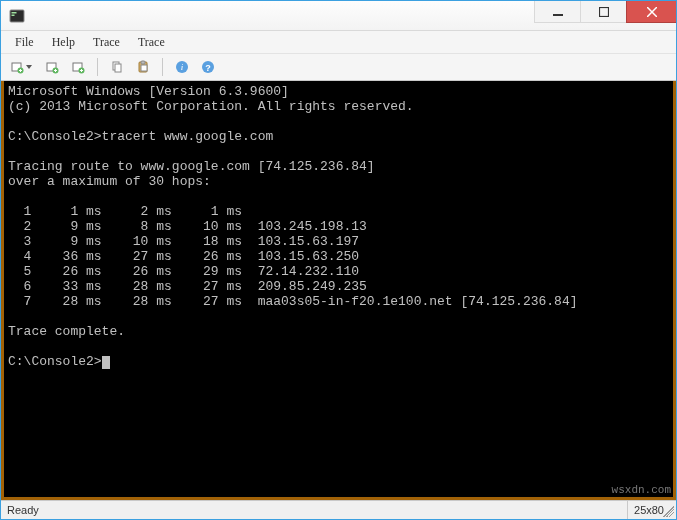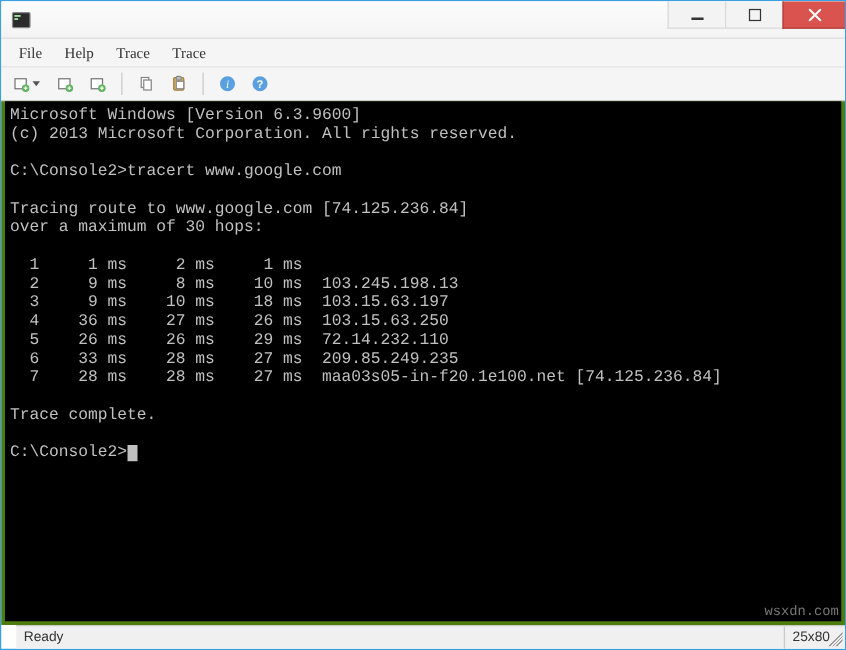--- a/index.html
+++ b/index.html
@@ -92,21 +92,21 @@
     border-left: 3px solid transparent;
     border-right: 3px solid transparent;
     border-top: 4px solid #555;
   }
   .tb-btn svg { display:block; }
   
   .console-wrap {
     position: absolute;
     top: 81px; bottom: 20px; left: 1px; right: 1px;
     padding: 0 3px 3px 3px;
-    background:#4d7c0f;
+    background:#a16207;
   }
   .console {
     width: 100%; height: 100%;
     background: #000;
     color: #c0c0c0;
     font-family: "Consolas", "Courier New", monospace;
     font-size: 13px;
     line-height: 15px;
     padding: 3px 4px;
     white-space: pre;
@@ -115,21 +115,21 @@
   }
   .console .cursor {
     display: inline-block;
     width: 8px; height: 13px;
     background: #c0c0c0;
     vertical-align: bottom;
   }
   
   .statusbar {
     position: absolute;
-    left: 13px; right: 1px; bottom: 1px;
+    left: 1px; right: 1px; bottom: 1px;
     height: 19px;
     background: #f0f0f0;
     border-top: 1px solid #c9c9c9;
     display: flex;
     align-items: center;
     font-size: 11px;
     color: #333;
     padding: 0 6px;
   }
   .statusbar .status-right {

